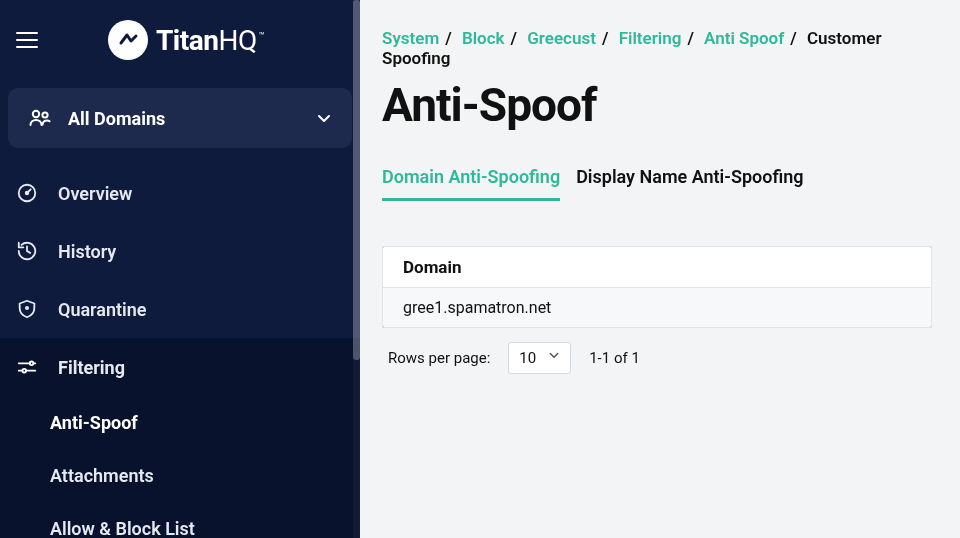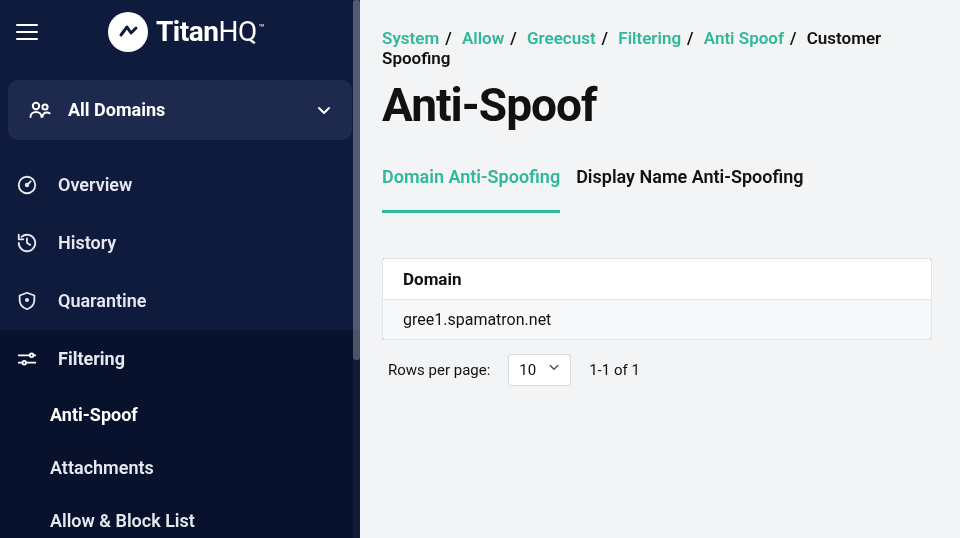--- a/index.html
+++ b/index.html
@@ -1,20 +1,20 @@
 <!DOCTYPE html>
 <html><head>
 <meta charset="utf-8">
 <style>
   * { box-sizing: border-box; margin: 0; padding: 0; }
   html, body { width: 960px; height: 538px; overflow: hidden; font-family: -apple-system, BlinkMacSystemFont, "Segoe UI", Roboto, Helvetica, Arial, sans-serif; }
   body { display: flex; background: #f2f4f5; color: #111; }
 
   
-  .sidebar { width: 360px; height: 538px; background: #0f1b3d; color: #fff; display: flex; flex-direction: column; position: relative; justify-content: center; }
+  .sidebar { width: 360px; height: 538px; background: #0f1b3d; color: #fff; display: flex; flex-direction: column; position: relative; }
   .sidebar-top { display: flex; align-items: center; padding: 20px 16px 28px 16px; }
   .hamburger { width: 22px; height: 16px; display: flex; flex-direction: column; justify-content: space-between; cursor: pointer; }
   .hamburger span { display: block; height: 2px; background: #fff; border-radius: 1px; }
   .logo { display: flex; align-items: center; margin-left: 70px; }
   .logo-mark { width: 40px; height: 40px; border-radius: 50%; background: #fff; display: flex; align-items: center; justify-content: center; margin-right: 8px; }
   .logo-text { font-size: 28px; font-weight: 400; letter-spacing: -0.5px; }
   .logo-text .bold { font-weight: 700; }
   .logo-tm { font-size: 10px; vertical-align: super; margin-left: 2px; }
 
   .domain-selector { margin: 0 8px 16px 8px; background: #1d2a4d; border-radius: 10px; padding: 18px 20px; display: flex; align-items: center; cursor: pointer; }
@@ -37,21 +37,21 @@
   
   .main { flex: 1; padding: 28px 28px 0 22px; overflow: hidden; }
   .breadcrumb { font-size: 17px; font-weight: 600; margin-bottom: 10px; }
   .breadcrumb a { color: #2fb89a; text-decoration: none; cursor: pointer; }
   .breadcrumb .sep { color: #111; margin: 0 6px; font-weight: 600; }
   .breadcrumb .current { color: #111; }
 
   .page-title { font-size: 46px; font-weight: 700; letter-spacing: -1px; margin-bottom: 34px; }
 
   .tabs { display: flex; gap: 16px; border-bottom: 1px solid transparent; margin-bottom: 44px; }
-  .tab { font-size: 18px; font-weight: 600; padding-bottom: 23px; cursor: pointer; color: #111; }
+  .tab { font-size: 18px; font-weight: 600; padding-bottom: 11px; cursor: pointer; color: #111; }
   .tab.active { color: #2fb89a; border-bottom: 3px solid #2fb89a; }
 
   .table-wrap { border: 1px solid #e1e5e8; border-radius: 2px; overflow: hidden; background:#7f1d1d; }
   .table-header { background: #fff; padding: 10px 20px; font-size: 17px; font-weight: 700; border-bottom: 1px solid #e1e5e8; }
   .table-row { background: #f6f8f9; padding: 10px 20px; font-size: 16px; color: #111; }
 
   .pager { display: flex; align-items: center; gap: 18px; padding: 14px 6px; font-size: 15px; color: #111; }
   .pager .label { color: #111; }
   .select { display: inline-flex; border: 1px solid #d5dade; background:#fff; border-radius: 3px; padding: 6px 10px; cursor: pointer; gap: 12px; }
   .select .val { font-size: 15px; }
@@ -147,21 +147,21 @@
   </nav>
 
   <div class="scrollbar">
     <div class="scroll-thumb"></div>
   </div>
 </aside>
 
 <main class="main">
   <nav class="breadcrumb">
     <a>System</a><span class="sep">/</span>
-    <a>Allow</a><span class="sep">/</span>
+    <a>Block</a><span class="sep">/</span>
     <a>Greecust</a><span class="sep">/</span>
     <a>Filtering</a><span class="sep">/</span>
     <a>Anti Spoof</a><span class="sep">/</span>
     <span class="current">Customer Spoofing</span>
   </nav>
 
   <h1 class="page-title">Anti-Spoof</h1>
 
   <div class="tabs">
     <div class="tab active"><span>Domain Anti-Spoofing</span></div>

